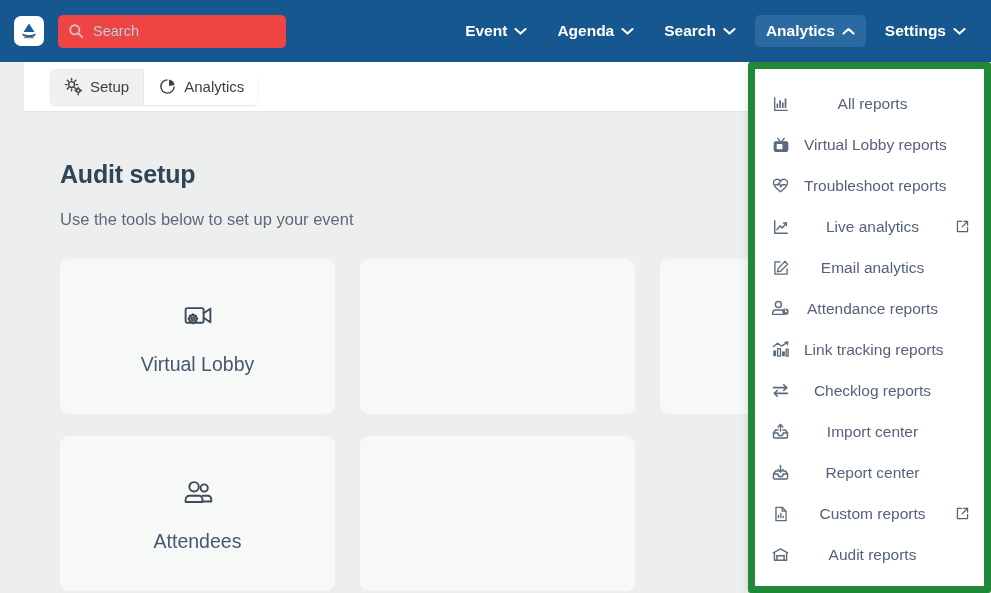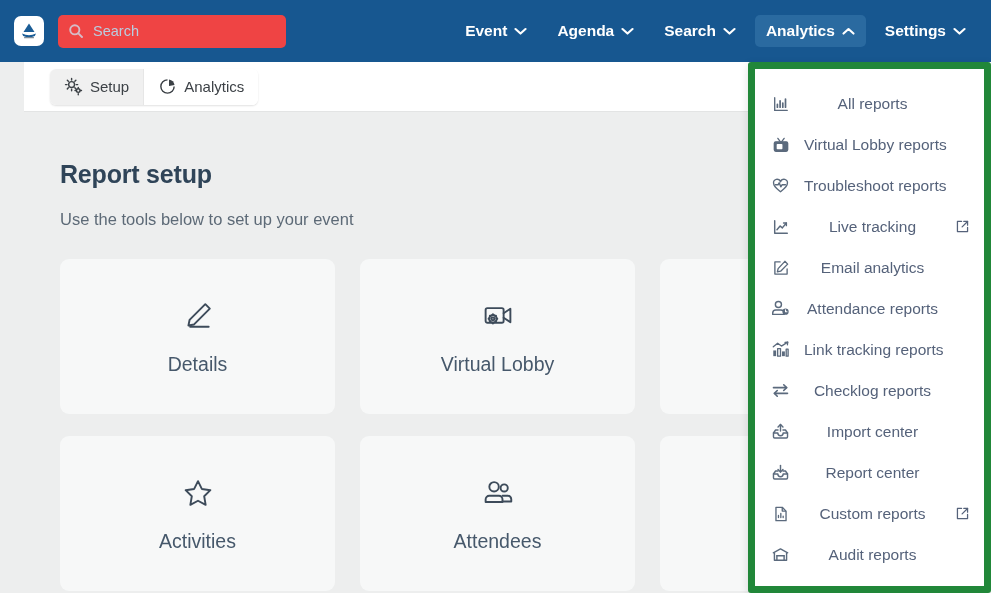--- a/index.html
+++ b/index.html
@@ -309,34 +309,25 @@
           <path d="M10 3a7 7 0 1 0 7 7"></path>
           <path d="M11.6 2.6 a7 7 0 0 1 5.8 5.8 l-5.8 1.1 z" fill="#3c4146" stroke="none"></path>
         </svg>
         <span>Analytics</span>
       </div>
 
     </div>
   </div>
 
   <div class="main">
-    <div class="page-title">Report setup</div>
+    <div class="page-title">Audit setup</div>
     <div class="page-sub">Use the tools below to set up your event</div>
 
     <div class="cards">
 
-      <div class="card">
-        <div class="card-icon">
-          <svg width="36" height="36" viewBox="0 0 32 32" fill="none" stroke="#3d4b5a" stroke-width="1.7" stroke-linecap="round" stroke-linejoin="round">
-            <path d="M22.5 5.5 L26.5 9.5 L12.5 23.5 L7.5 24.5 L8.5 19.5 Z"></path>
-            <path d="M9 25.5 H25.5"></path>
-          </svg>
-        </div>
-        <div class="card-label">Details</div>
-      </div>
 
       <div class="card">
         <div class="card-icon">
           <svg width="36" height="36" viewBox="0 0 32 32" fill="none" stroke="#3d4b5a" stroke-width="1.7" stroke-linecap="round" stroke-linejoin="round">
             <rect x="5" y="9" width="16" height="13" rx="1.6"></rect>
             <path d="M21 13.5 L27 9.5 V21.5 L21 17.5"></path>
             <circle cx="11.5" cy="18.5" r="3.4" fill="#edeeee"></circle>
             <circle cx="11.5" cy="18.5" r="1.3"></circle>
             <path d="M11.5 14.3v1M11.5 21.7v1M7.6 18.5h1M14.4 18.5h1M8.8 15.8l.7.7M13.5 20.5l.7.7M14.2 15.8l-.7.7M9.5 20.5l-.7.7"></path>
           </svg>
@@ -414,21 +405,21 @@
       </div>
 
       <div class="dd-item">
         <span class="dd-ico">
           <svg width="18" height="18" viewBox="0 0 20 20" fill="none" stroke="currentColor" stroke-width="1.6" stroke-linecap="round" stroke-linejoin="round">
             <path d="M3 3 V17 H17"></path>
             <path d="M5.5 13 L9 8.8 L11.5 11 L16 5.5"></path>
             <path d="M12.8 5.5 H16 V8.5" stroke-width="1.5"></path>
           </svg>
         </span>
-        <span class="dd-label">Live tracking</span>
+        <span class="dd-label">Live analytics</span>
         <span class="dd-ext">
           <svg width="15" height="15" viewBox="0 0 16 16" fill="none" stroke="currentColor" stroke-width="1.35" stroke-linecap="round" stroke-linejoin="round">
             <path d="M7 2.6 H2.6 V13.4 H13.4 V9"></path>
             <path d="M9.4 2.6 H13.4 V6.6"></path>
             <path d="M13.4 2.6 L7.6 8.4"></path>
           </svg>
         </span>
       </div>
 
       <div class="dd-item">

